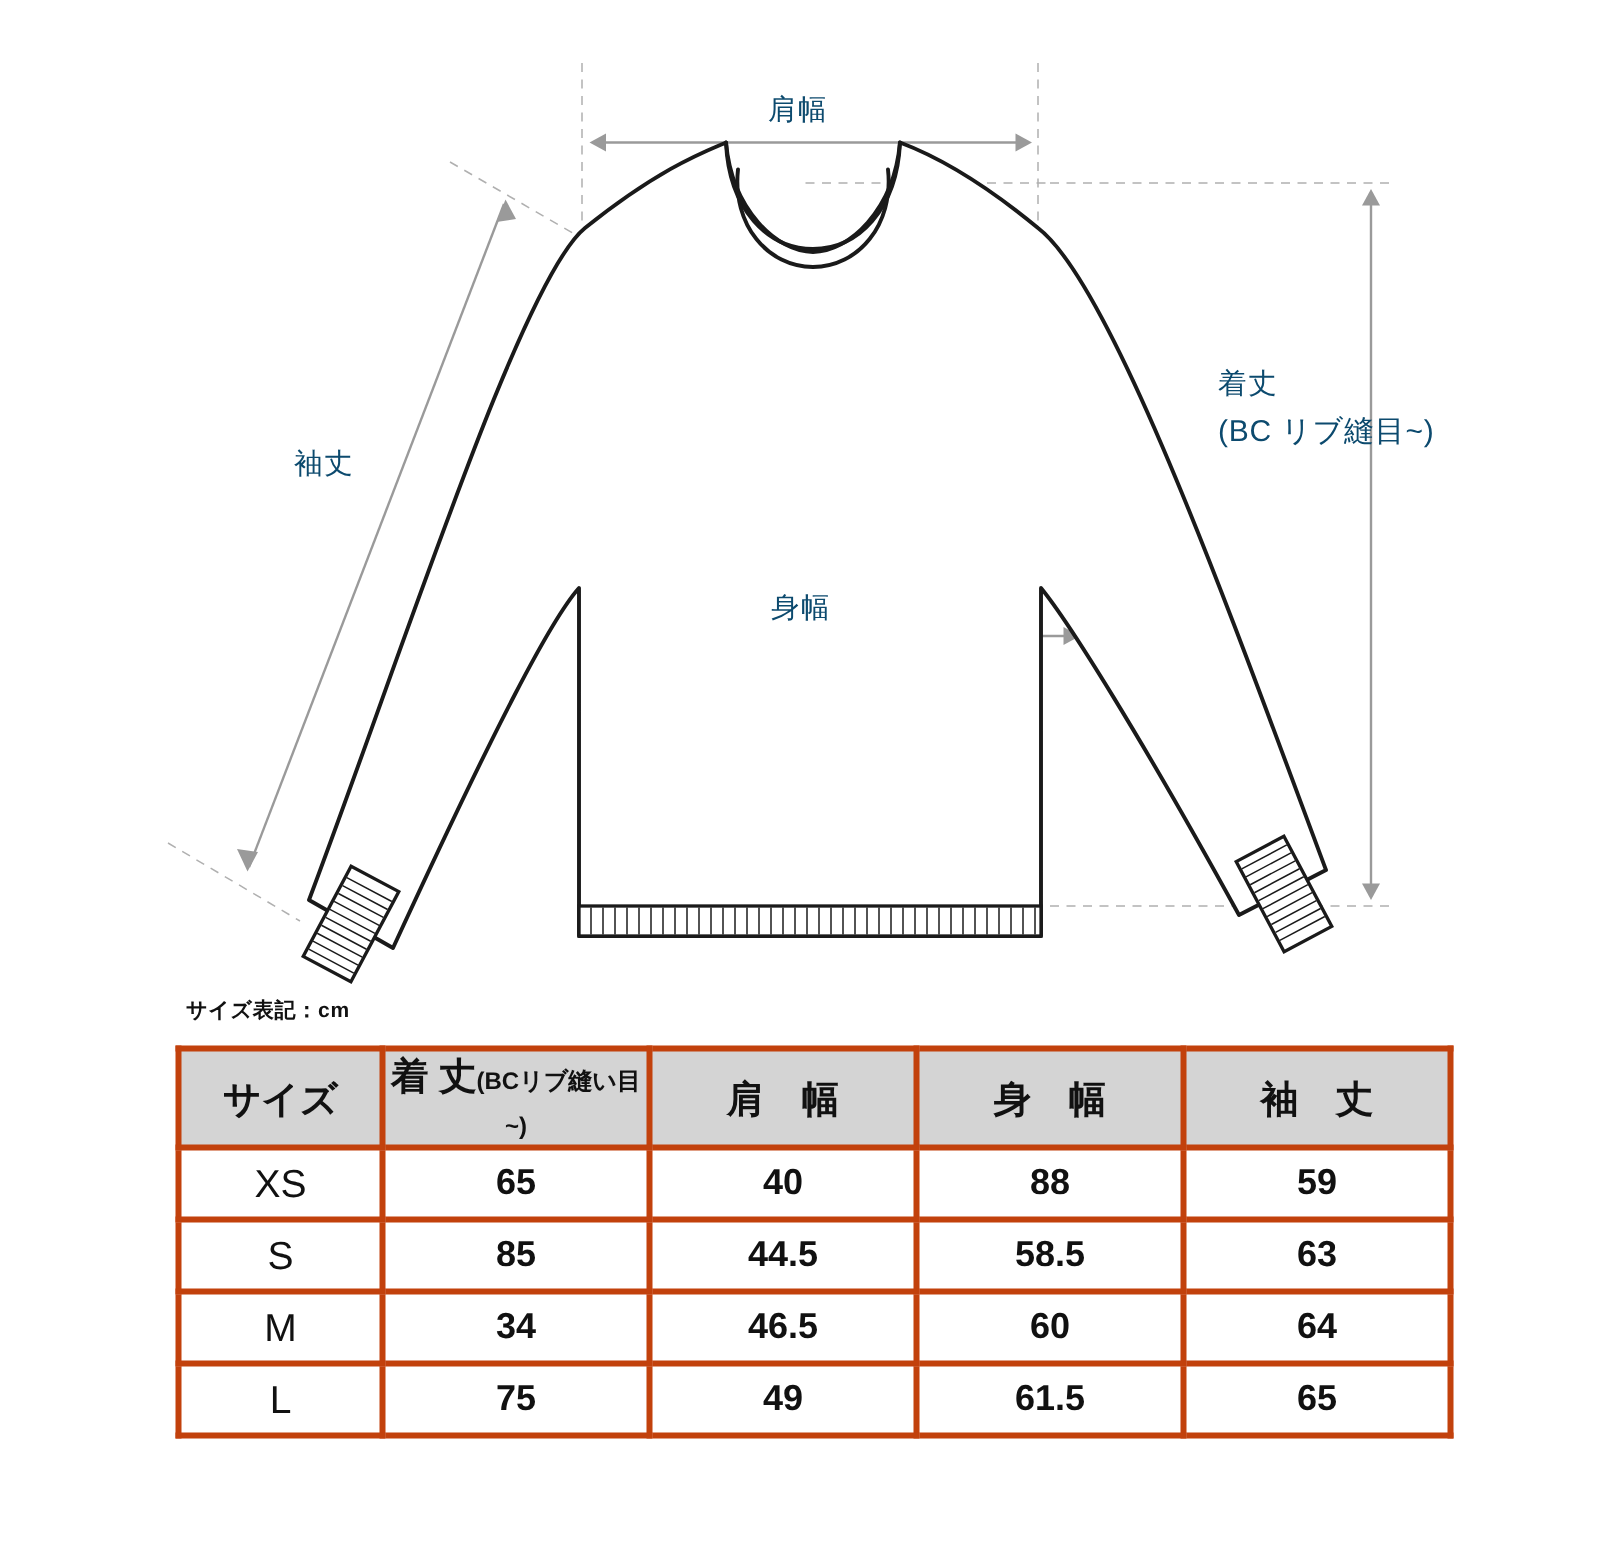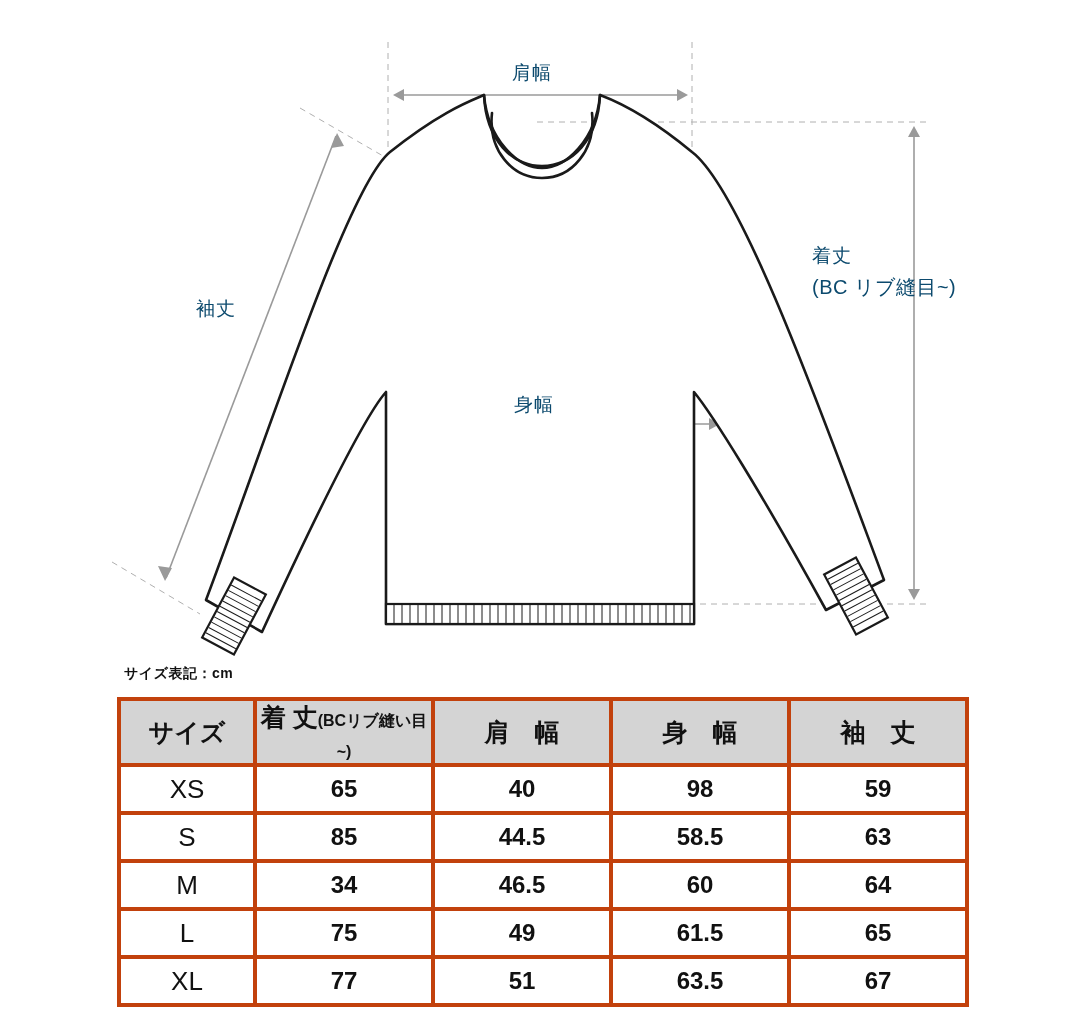--- a/index.html
+++ b/index.html
@@ -286,21 +286,21 @@
         <th>肩　幅</th>
         <th>身　幅</th>
         <th>袖　丈</th>
       </tr>
     </thead>
     <tbody>
       <tr>
         <td>XS</td>
         <td>65</td>
         <td>40</td>
-        <td>98</td>
+        <td>88</td>
         <td>59</td>
       </tr>
       <tr>
         <td>S</td>
         <td>85</td>
         <td>44.5</td>
         <td>58.5</td>
         <td>63</td>
       </tr>
       <tr>
@@ -310,22 +310,15 @@
         <td>60</td>
         <td>64</td>
       </tr>
       <tr>
         <td>L</td>
         <td>75</td>
         <td>49</td>
         <td>61.5</td>
         <td>65</td>
       </tr>
-      <tr>
-        <td>XL</td>
-        <td>77</td>
-        <td>51</td>
-        <td>63.5</td>
-        <td>67</td>
-      </tr>
     </tbody>
   </table>
 </div>
 
 </body></html>

